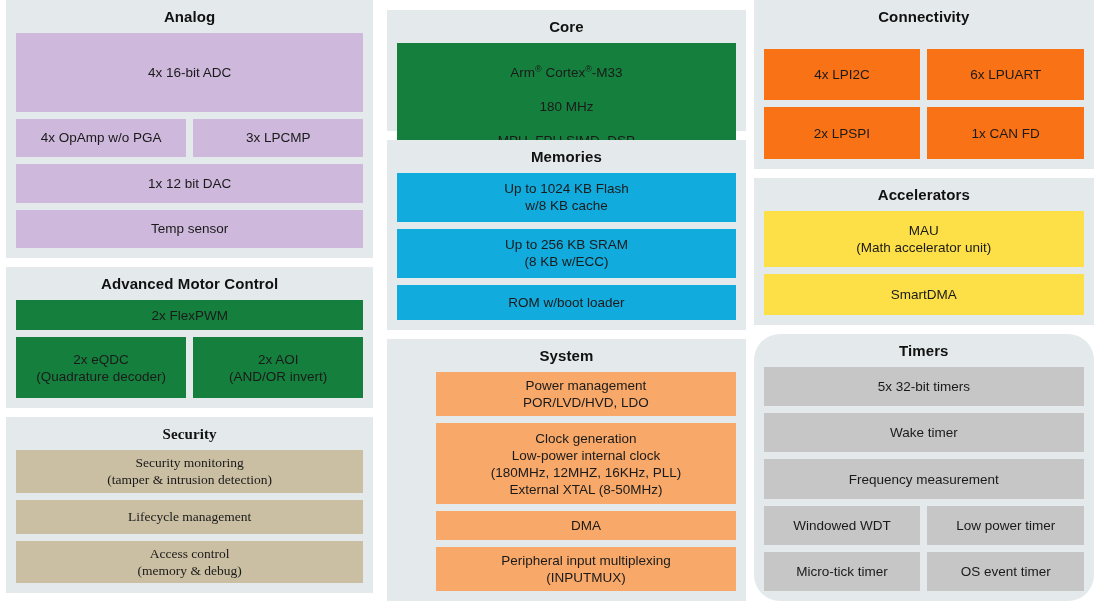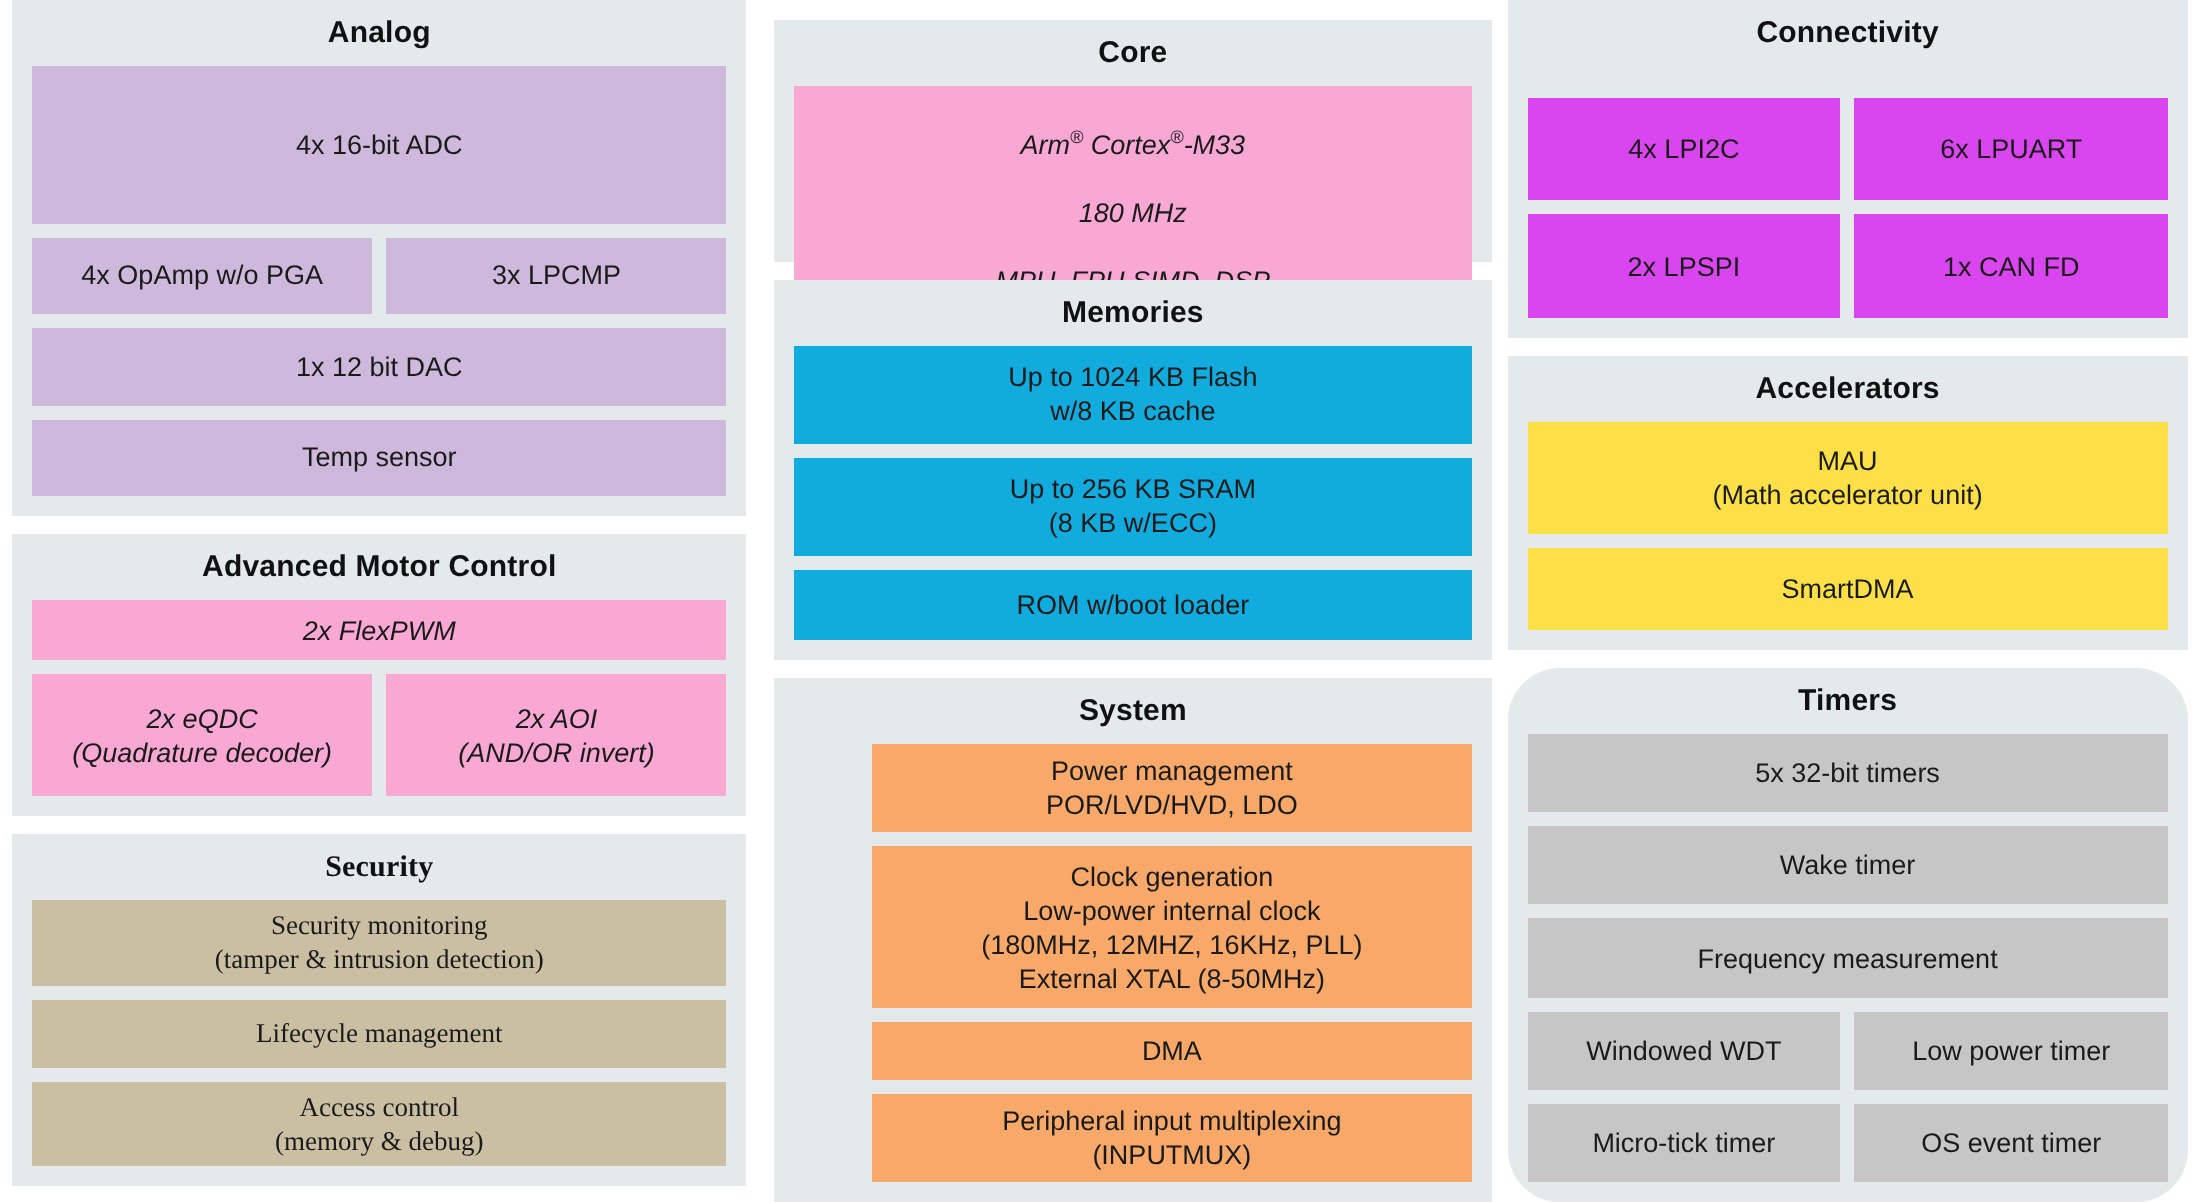--- a/index.html
+++ b/index.html
@@ -63,23 +63,23 @@
     font-size:13.5px;
     line-height:17px;
     color:#1a1a1a;
     padding:4px 6px;
     box-sizing:border-box;
     white-space:pre-line;
   }
 
   
   .c-purple{background:#ceb8dc;}
-  .c-green{background:#f9a8d4;font-style:italic;}
+  .c-green{background:#15803d;}
   .c-blue{background:#12abdd;}
-  .c-ltblue{background:#d946ef;}
+  .c-ltblue{background:#f97316;}
   .c-orange{background:#f8a96a;margin-left:39px;}
   .c-gold{background:#fde047;}
   .c-tan{background:#cbbfa3;}
   .c-gray{background:#c6c6c6;}
 
   sup{font-size:9px;vertical-align:super;line-height:0;}
 </style>
 </head>
 <body>
 

